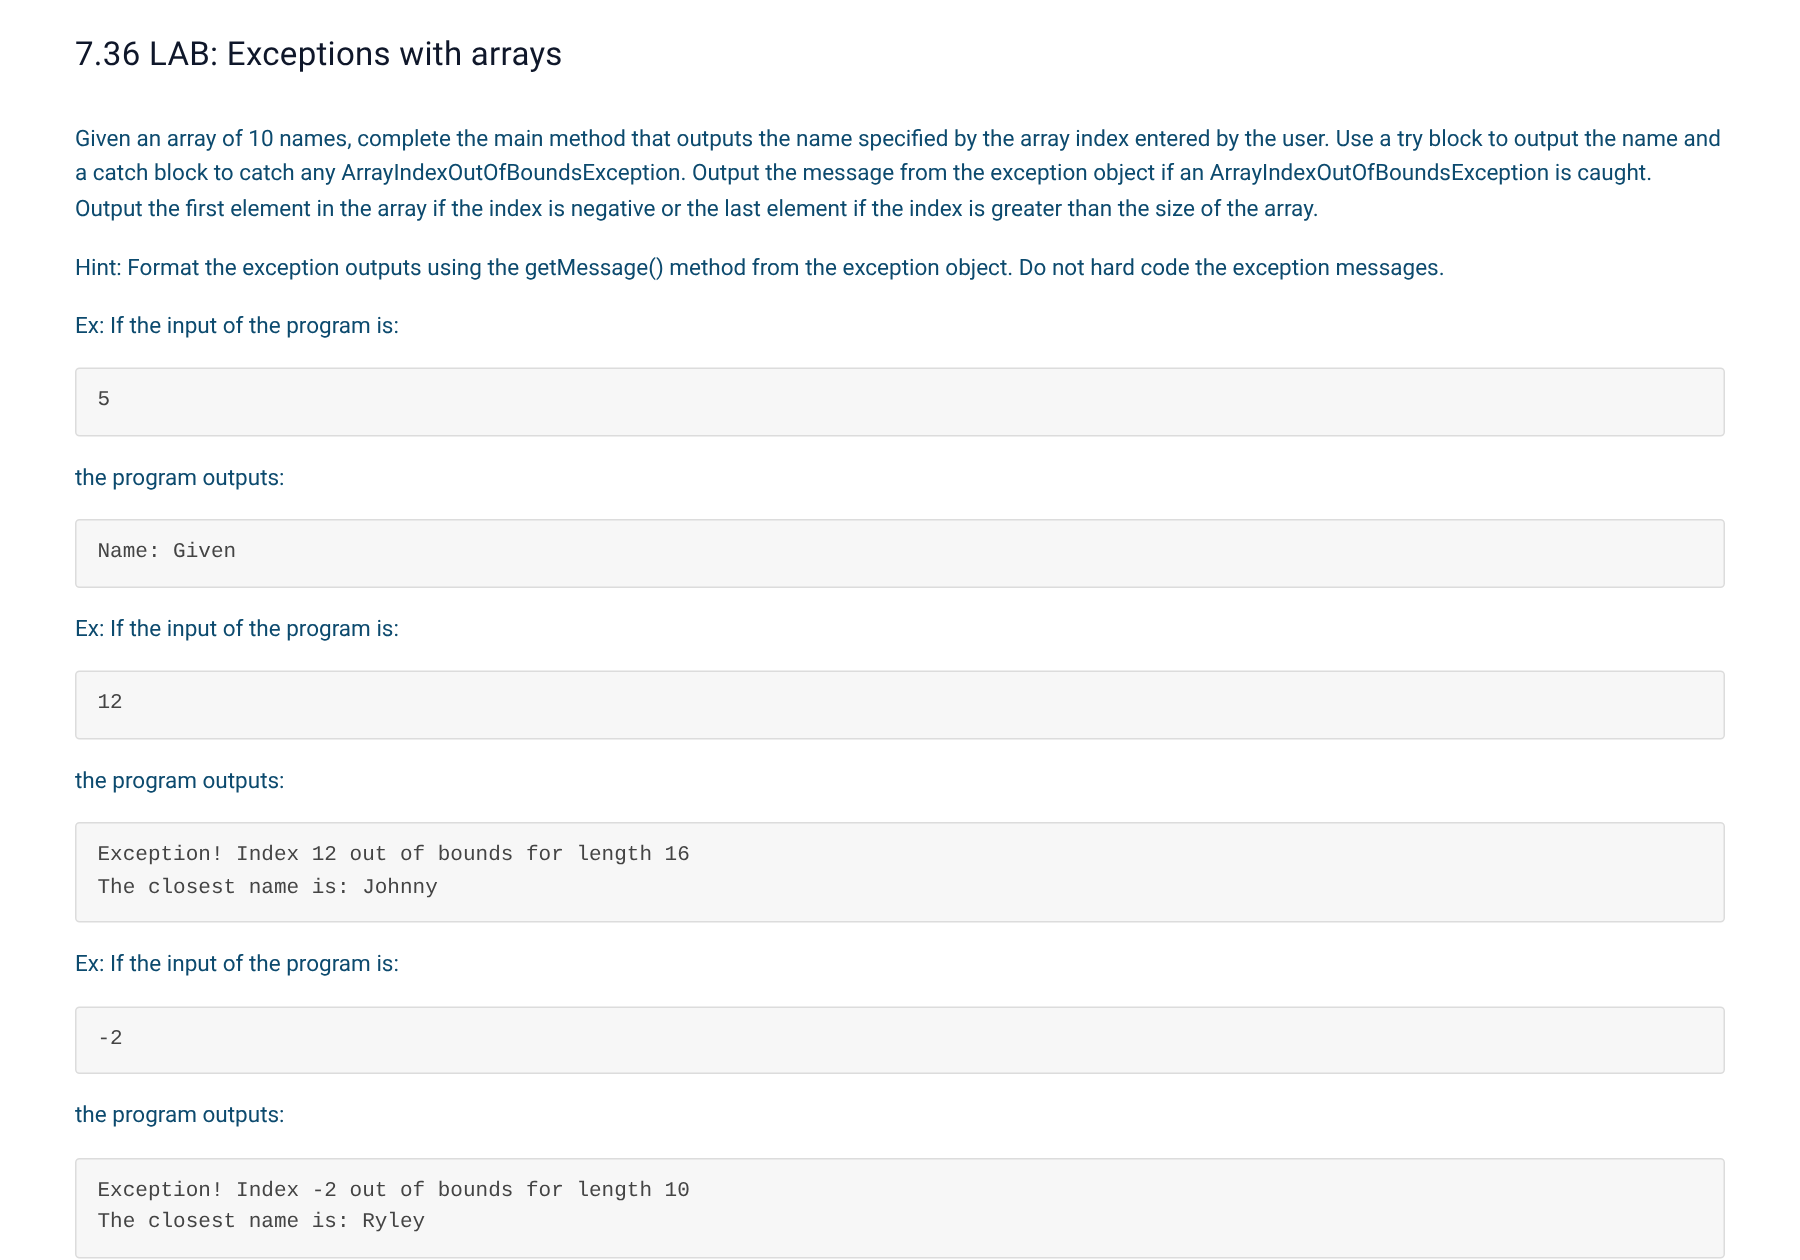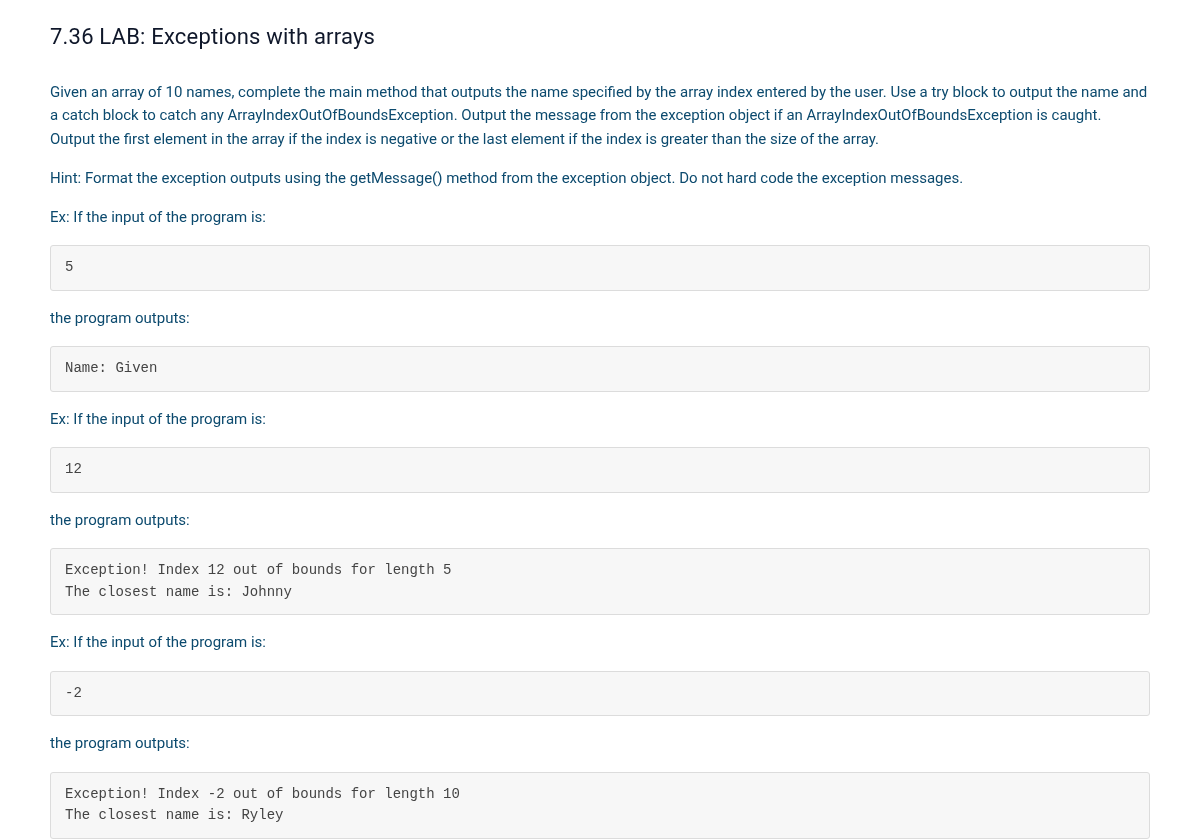--- a/index.html
+++ b/index.html
@@ -57,21 +57,21 @@
 <p>the program outputs:</p>
 
 <div class="code-block">Name: Given</div>
 
 <p>Ex: If the input of the program is:</p>
 
 <div class="code-block">12</div>
 
 <p>the program outputs:</p>
 
-<div class="code-block">Exception! Index 12 out of bounds for length 5
+<div class="code-block">Exception! Index 12 out of bounds for length 16
 The closest name is: Johnny</div>
 
 <p>Ex: If the input of the program is:</p>
 
 <div class="code-block">-2</div>
 
 <p>the program outputs:</p>
 
 <div class="code-block">Exception! Index -2 out of bounds for length 10
 The closest name is: Ryley</div>

